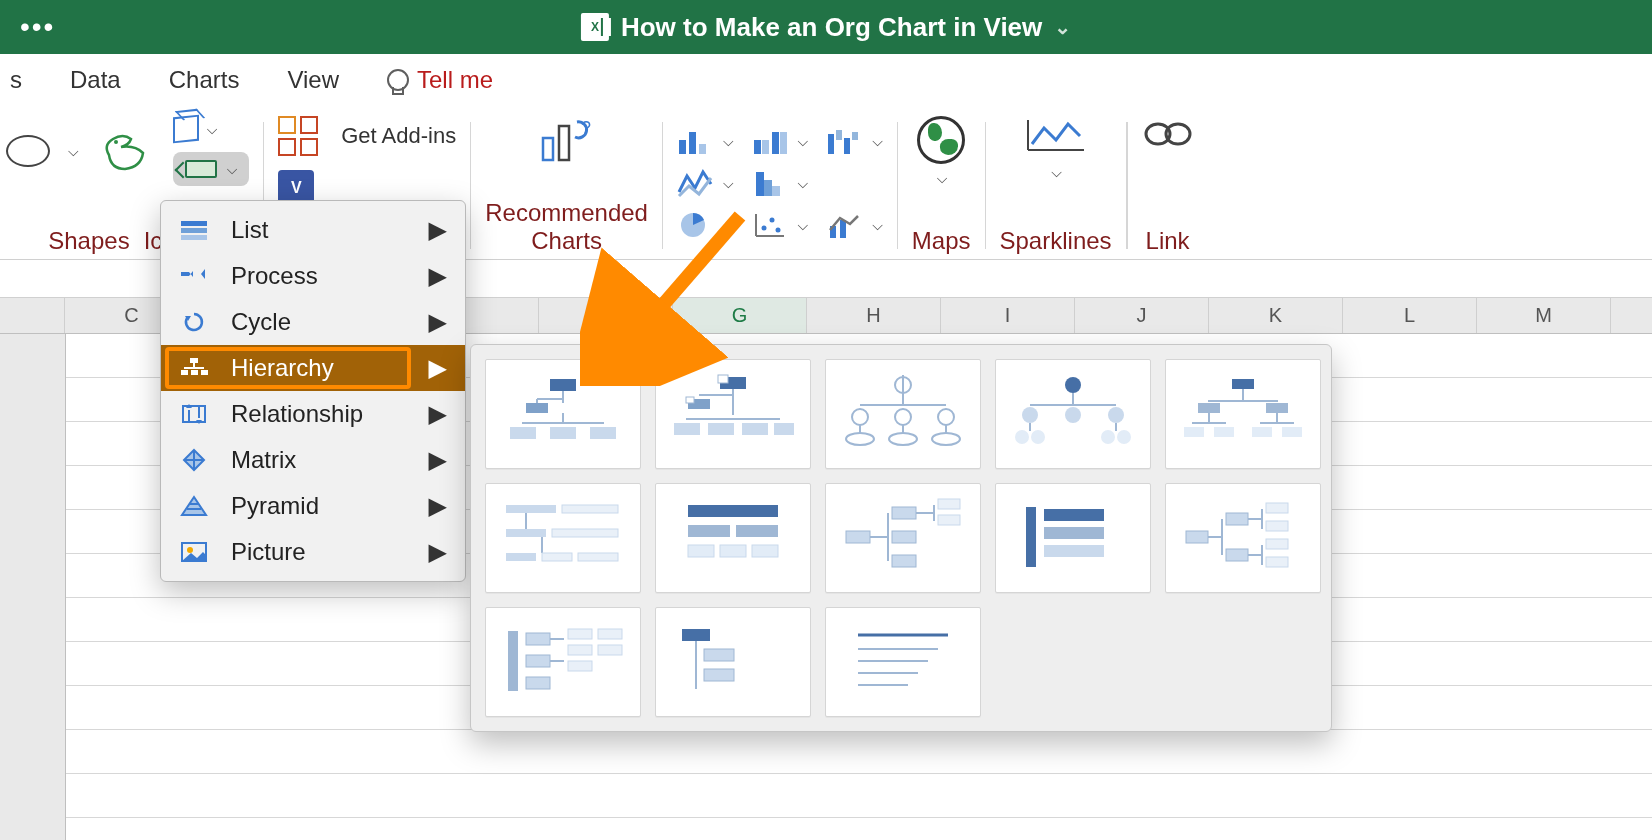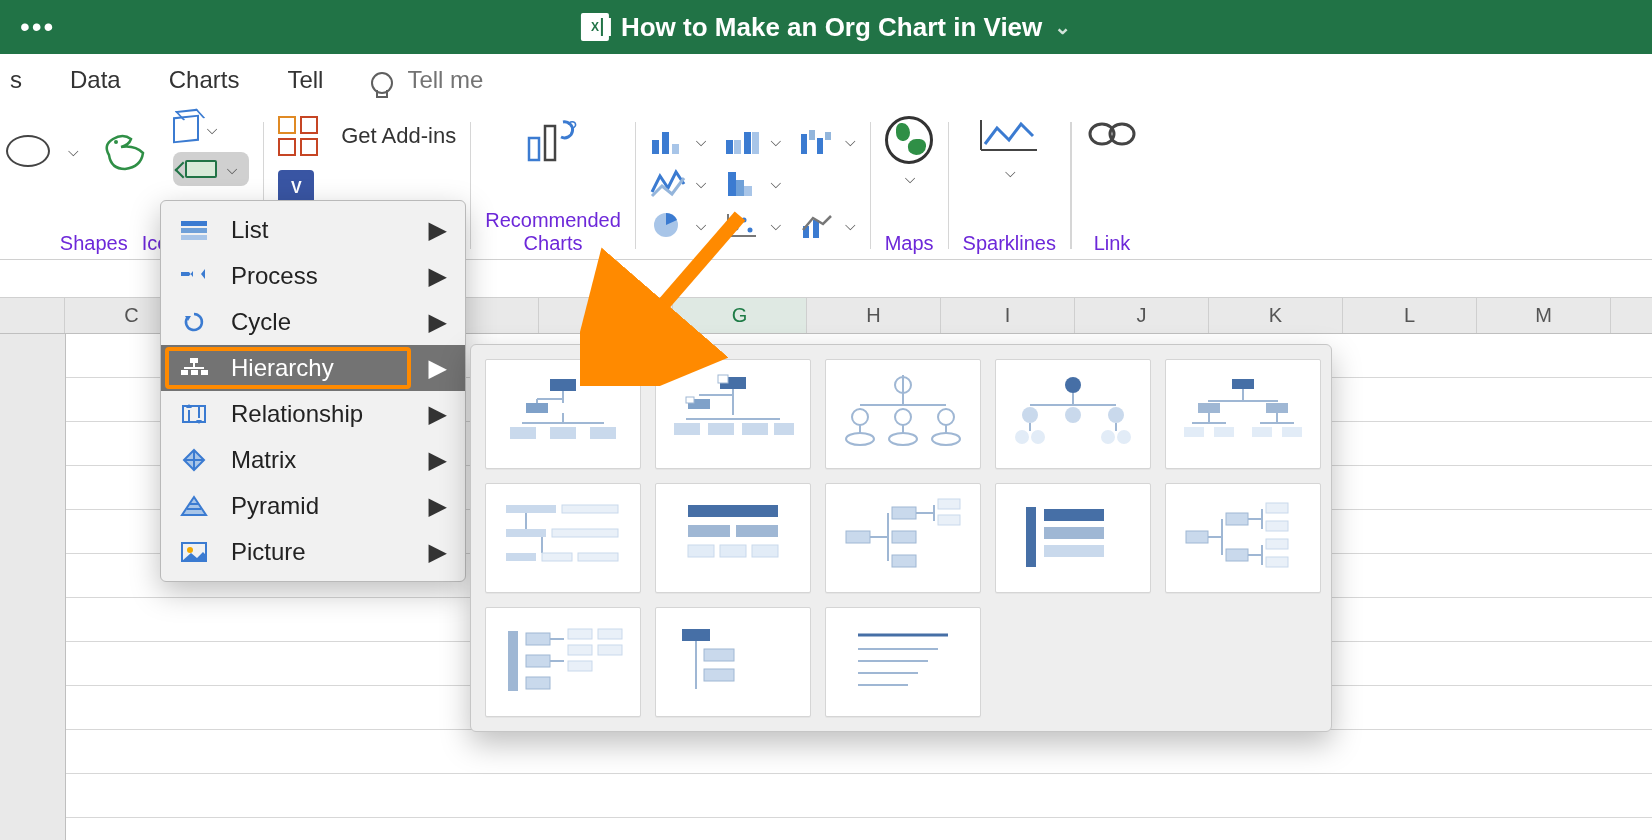--- a/index.html
+++ b/index.html
@@ -9,30 +9,30 @@
   .titlebar { height: 54px; background: #217346; display: flex; align-items: center; color: #fff; position: relative; }
   .titlebar .dots { margin-left: 20px; font-size: 28px; letter-spacing: 2px; }
   .titlebar .center { position: absolute; left: 50%; transform: translateX(-50%); display: flex; align-items: center; gap: 12px; font-size: 26px; font-weight: 600; }
   .titlebar .xicon { width: 28px; height: 28px; background: #fff; border-radius: 2px; display: flex; align-items: center; justify-content: center; color:#217346; font-size:12px; font-weight:700; position: relative; }
   .titlebar .xicon::after { content:""; position:absolute; right:-2px; top:5px; bottom:5px; width:8px; background:#fff; border-left:2px solid #217346; }
   .titlebar .chev { font-size: 20px; opacity: .8; }
 
   
   .tabs { height: 52px; display: flex; align-items: center; gap: 48px; padding-left: 10px; font-size: 24px; color:#333; border-bottom: 0; }
   .tabs .tab { cursor: pointer; }
-  .tabs .tellme { display:flex; align-items:flex-end; gap:14px; color:#737373; }
+  .tabs .tellme { display:flex; align-items:center; gap:8px; color:#b91c1c; }
   .bulb { width:22px; height:22px; border:2px solid #5f5f5f; border-radius:50%; position:relative; }
   .bulb::after { content:""; position:absolute; left:50%; transform:translateX(-50%); bottom:-6px; width:8px; height:6px; border:2px solid #5f5f5f; border-top:0; }
 
   
   .ribbon { height: 154px; background:#fff; border-bottom:1px solid #d0d0d0; display:flex; align-items:stretch; padding: 6px 0 0 0; overflow:hidden; }
   .group { display:flex; flex-direction:column; align-items:center; justify-content:flex-start; padding: 4px 14px 2px; position:relative; }
   .sep { width:1px; background:#d6d6d6; margin: 10px 0; }
   .g-row { display:flex; align-items:center; gap:10px; }
-  .lbl { font-size:20px; color:#6d28d9; margin-top:auto; padding-bottom:2px; }
+  .lbl { font-size:24px; color:#7f1d1d; margin-top:auto; padding-bottom:2px; }
   .dd { font-size:14px; color:#555; margin-left:2px; }
   .bigicon { width:56px; height:56px; display:flex; align-items:center; justify-content:center; }
 
   
   .shape-oval { width:44px; height:32px; border:2.5px solid #444; border-radius:50%; }
   .duck { width:50px; height:44px; position:relative; }
   .duck svg { width:50px; height:44px; }
   .cube { width:26px; height:26px; border:2.5px solid #3b7bd1; transform: skewY(-6deg); position:relative; }
   .cube::before { content:""; position:absolute; top:-8px; left:4px; right:-4px; height:8px; border:2.5px solid #3b7bd1; border-bottom:0; transform: skewX(40deg); }
   .smartart { width:32px; height:18px; border:2px solid #217346; border-radius:2px; position:relative; background:#d8ead9; }
@@ -77,21 +77,21 @@
   .colhdr .c.sel { color:#1e7b46; background:#dfe9e3; }
 
   
   .grid { position:relative; height:600px; background:repeating-linear-gradient(to bottom, #fff 0, #fff 43px, #d7d7d7 43px, #d7d7d7 44px), repeating-linear-gradient(to right, transparent 0, transparent 133px, #d7d7d7 133px, #d7d7d7 134px); background-position: 65px 0, 65px 0; }
   .grid::before { content:""; position:absolute; left:0; top:0; width:65px; height:100%; background:#e9e9e9; border-right:1px solid #bfbfbf; }
 
   
   .menu { position:absolute; left:160px; top:200px; width:306px; background:#f1f1f1; border:1px solid #b9b9b9; border-radius:6px; box-shadow:0 10px 30px rgba(0,0,0,.25); padding:6px 0; z-index:5; }
   .menu-item { height:46px; display:flex; align-items:center; gap:22px; padding:0 18px; font-size:24px; color:#222; cursor:pointer; position:relative; }
   .menu-item .arw { margin-left:auto; color:#333; }
-  .menu-item.hl { background:#737373; color:#fff; }
+  .menu-item.hl { background:#a16207; color:#fff; }
   .menu-item.hl .arw { color:#fff; }
   .menu-item.boxed::after { content:""; position:absolute; left:4px; right:54px; top:2px; bottom:2px; border:4px solid #ff8a00; border-radius:4px; pointer-events:none; }
   .micon { width:30px; height:24px; display:flex; align-items:center; justify-content:center; }
   .micon svg { width:30px; height:24px; }
 
   
   .gallery { position:absolute; left:470px; top:344px; width:862px; background:#eeeeee; border:1px solid #c6c6c6; border-radius:6px; box-shadow:0 12px 30px rgba(0,0,0,.25); padding:14px; z-index:5; display:grid; grid-template-columns:repeat(5, 156px); grid-auto-rows:110px; gap:14px; }
   .thumb { background:#fff; border:1px solid #d5d5d5; border-radius:2px; display:flex; align-items:center; justify-content:center; cursor:pointer; box-shadow: 0 1px 0 rgba(0,0,0,.04);}
   .thumb svg { width:130px; height:86px; }
 
@@ -108,21 +108,21 @@
     <div class="xicon">X</div>
     <span>How to Make an Org Chart in View</span>
     <span class="chev">⌄</span>
   </div>
 </div>
 
 <div class="tabs">
   <span class="tab">s</span>
   <span class="tab">Data</span>
   <span class="tab">Charts</span>
-  <span class="tab">Tell</span>
+  <span class="tab">View</span>
   <span class="tab tellme">
     <span class="bulb"></span>
     <span>Tell me</span>
   </span>
 </div>
 
 <div class="ribbon">
 
   <div class="group" style="padding-left:0">
     <div class="g-row">

